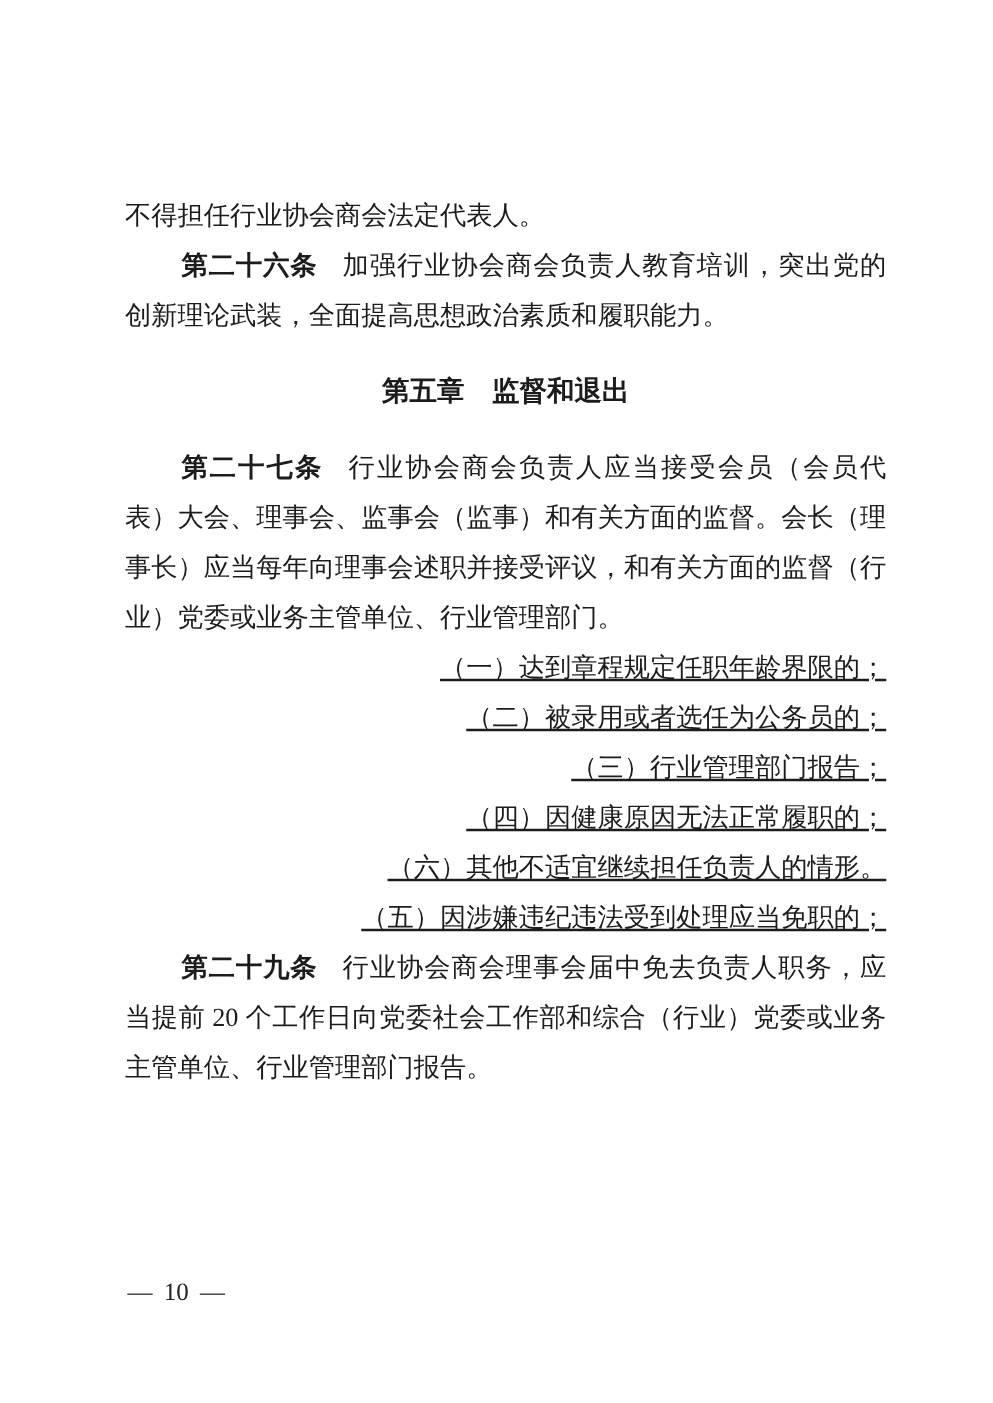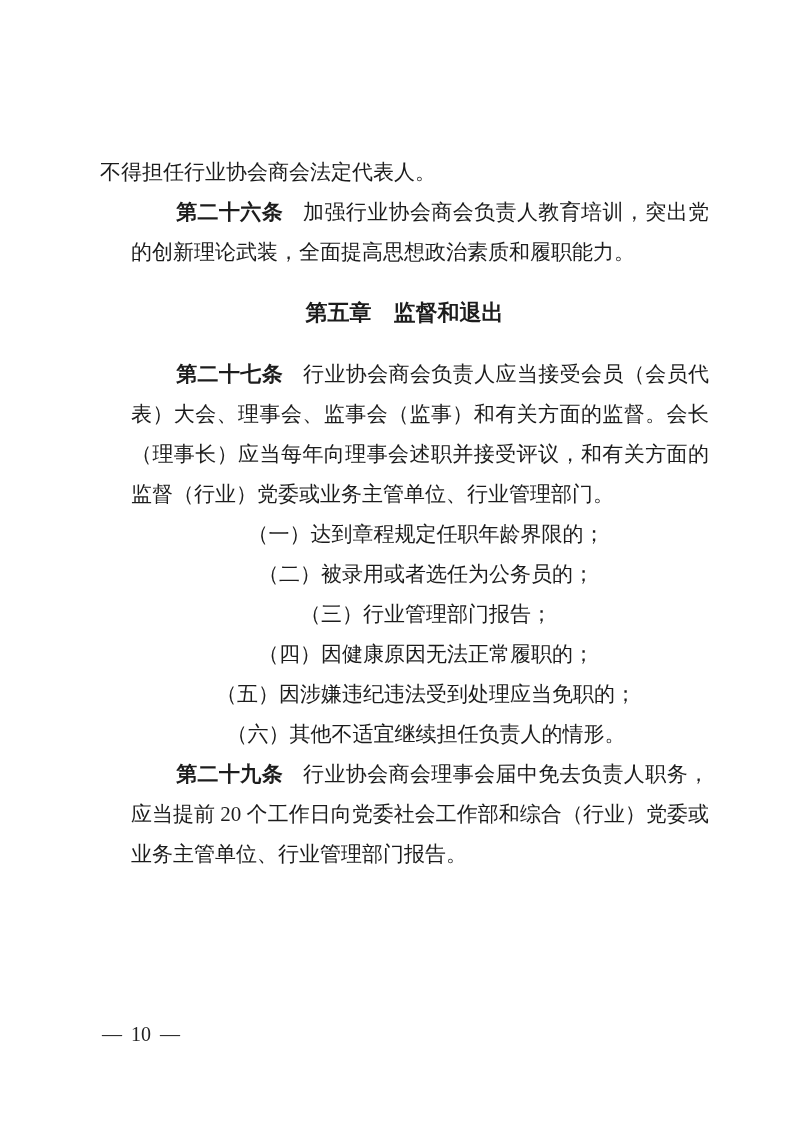--- a/index.html
+++ b/index.html
@@ -19,38 +19,38 @@
     position: absolute;
     left: 100px;
     top: 152px;
     width: 609px;
     font-size: 21px;
     line-height: 40px;
     text-align: justify;
   }
 
   .para { text-align: justify; text-indent: 0; }
-  .para.indent { text-indent: 2.15em; margin-left: 31px; }
+  .para.indent { text-indent: 2.15em; }
 
   .lead {
     font-weight: bold;
     margin-right: 0.95em;
   }
 
   .chapter {
     margin: 21px 0;
     line-height: 40px;
     text-align: center;
     font-size: 22px;
     font-weight: bold;
     text-indent: 0;
   }
   .ch-num { margin-right: 1em; }
 
-  .item { text-indent: 2.05em; text-align: center; }
+  .item { text-indent: 2.05em; text-align: right; text-decoration: underline; }
 
   .footer {
     position: absolute;
     left: 102px;
     top: 1022px;
     height: 24px;
     display: flex;
     align-items: center;
     gap: 9px;
     font-size: 20px;
@@ -71,22 +71,22 @@
 
     <h2 class="chapter"><span class="ch-num">第五章</span><span>监督和退出</span></h2>
 
     <p class="para indent"><b class="lead">第二十七条</b><span>行业协会商会负责人应当接受会员（会员代表）大会、理事会、监事会（监事）和有关方面的监督。会长（理事长）应当每年向理事会述职并接受评议，和有关方面的监督（行业）党委或业务主管单位、行业管理部门。</span></p>
 
 
     <p class="para item">（一）达到章程规定任职年龄界限的；</p>
     <p class="para item">（二）被录用或者选任为公务员的；</p>
     <p class="para item">（三）行业管理部门报告；</p>
     <p class="para item">（四）因健康原因无法正常履职的；</p>
+    <p class="para item">（六）其他不适宜继续担任负责人的情形。</p>
     <p class="para item">（五）因涉嫌违纪违法受到处理应当免职的；</p>
-    <p class="para item">（六）其他不适宜继续担任负责人的情形。</p>
 
     <p class="para indent"><b class="lead">第二十九条</b><span>行业协会商会理事会届中免去负责人职务，应当提前 20 个工作日向党委社会工作部和综合（行业）党委或业务主管单位、行业管理部门报告。</span></p>
 
   </main>
 
   <footer class="footer">
     <span class="dash">—</span>
     <span class="pagenum">10</span>
     <span class="dash">—</span>
   </footer>

